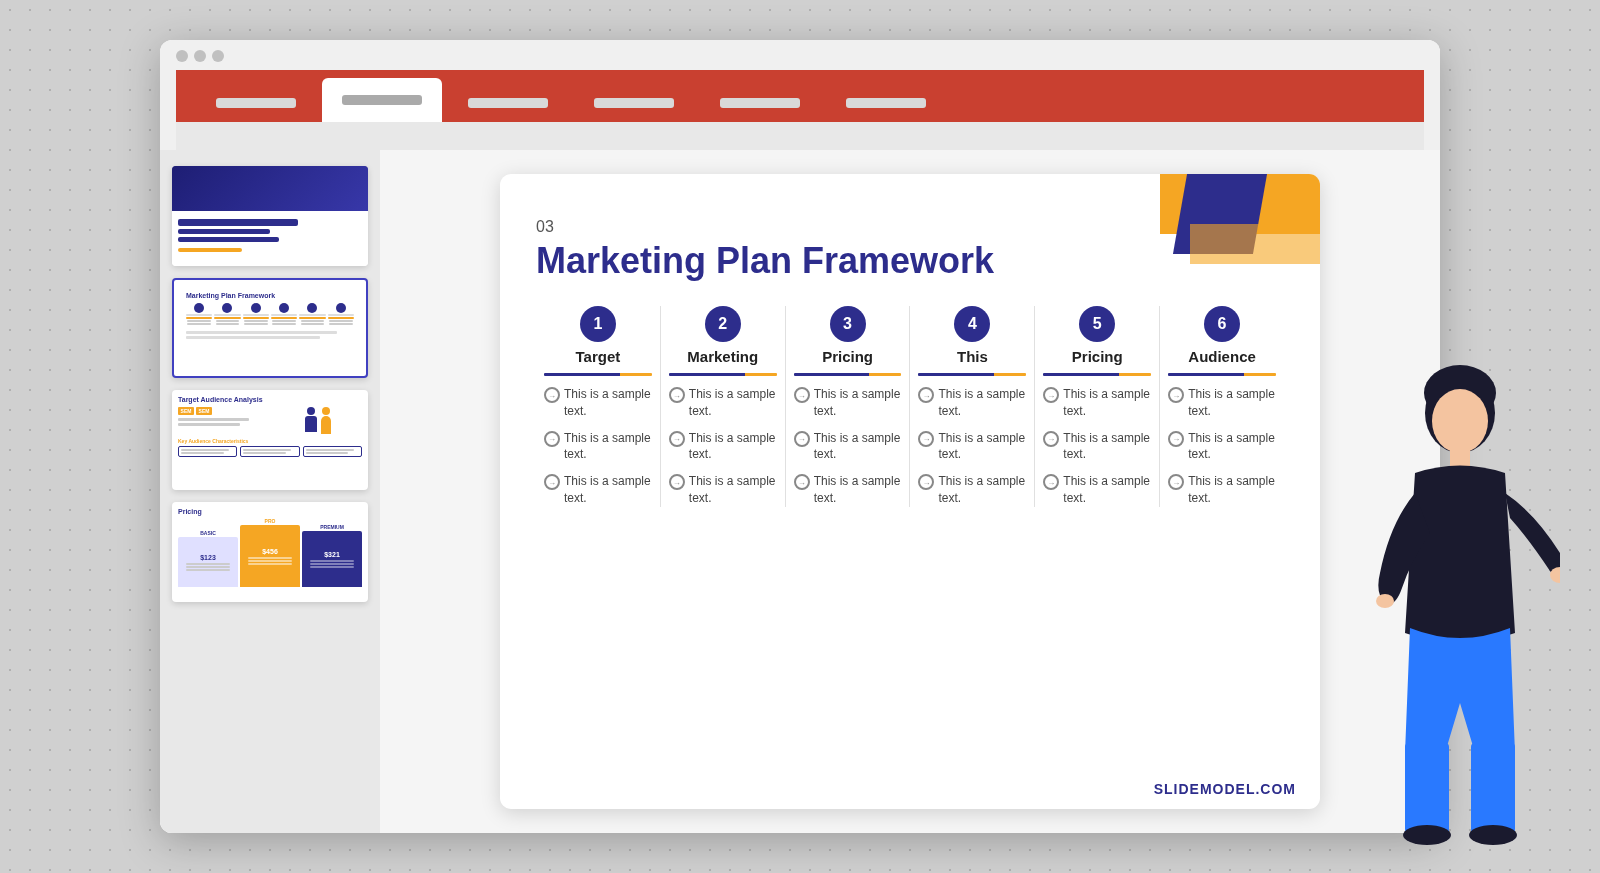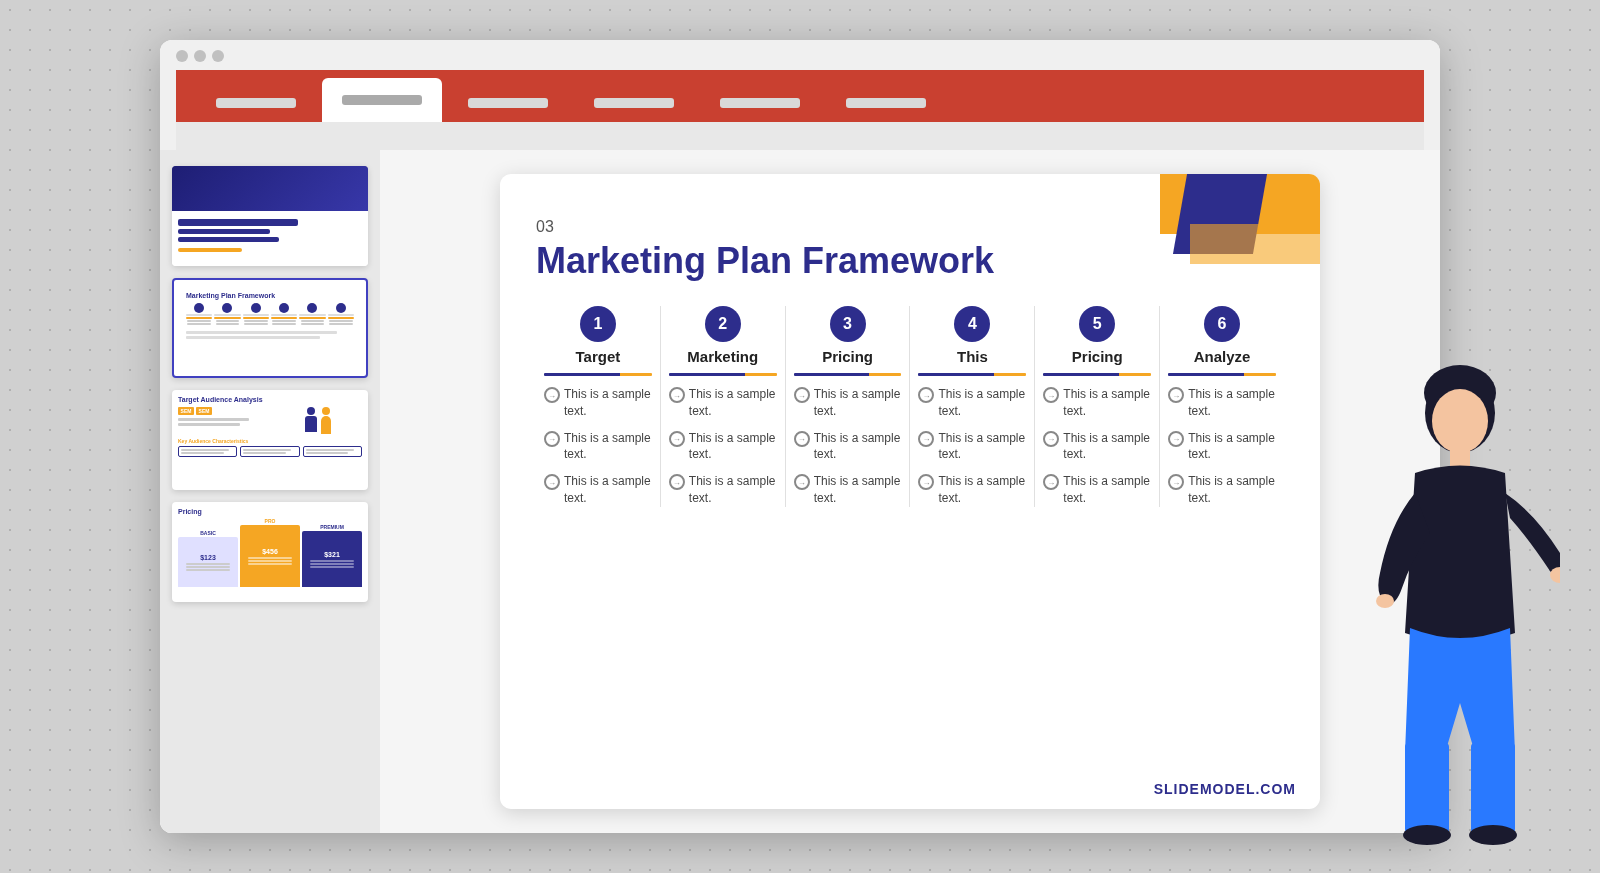--- a/index.html
+++ b/index.html
@@ -635,21 +635,21 @@
                 </div>
                 <div class="col-item">
                   <div class="item-arrow">→</div>
                   <div class="item-text">This is a sample text.</div>
                 </div>
               </div>
             </div>
             <div class="framework-col">
               <div class="col-header">
                 <div class="col-number-circle">6</div>
-                <div class="col-label">Analyze</div>
+                <div class="col-label">Audience</div>
               </div>
               <div class="col-divider"></div>
               <div class="col-items">
                 <div class="col-item">
                   <div class="item-arrow">→</div>
                   <div class="item-text">This is a sample text.</div>
                 </div>
                 <div class="col-item">
                   <div class="item-arrow">→</div>
                   <div class="item-text">This is a sample text.</div>

